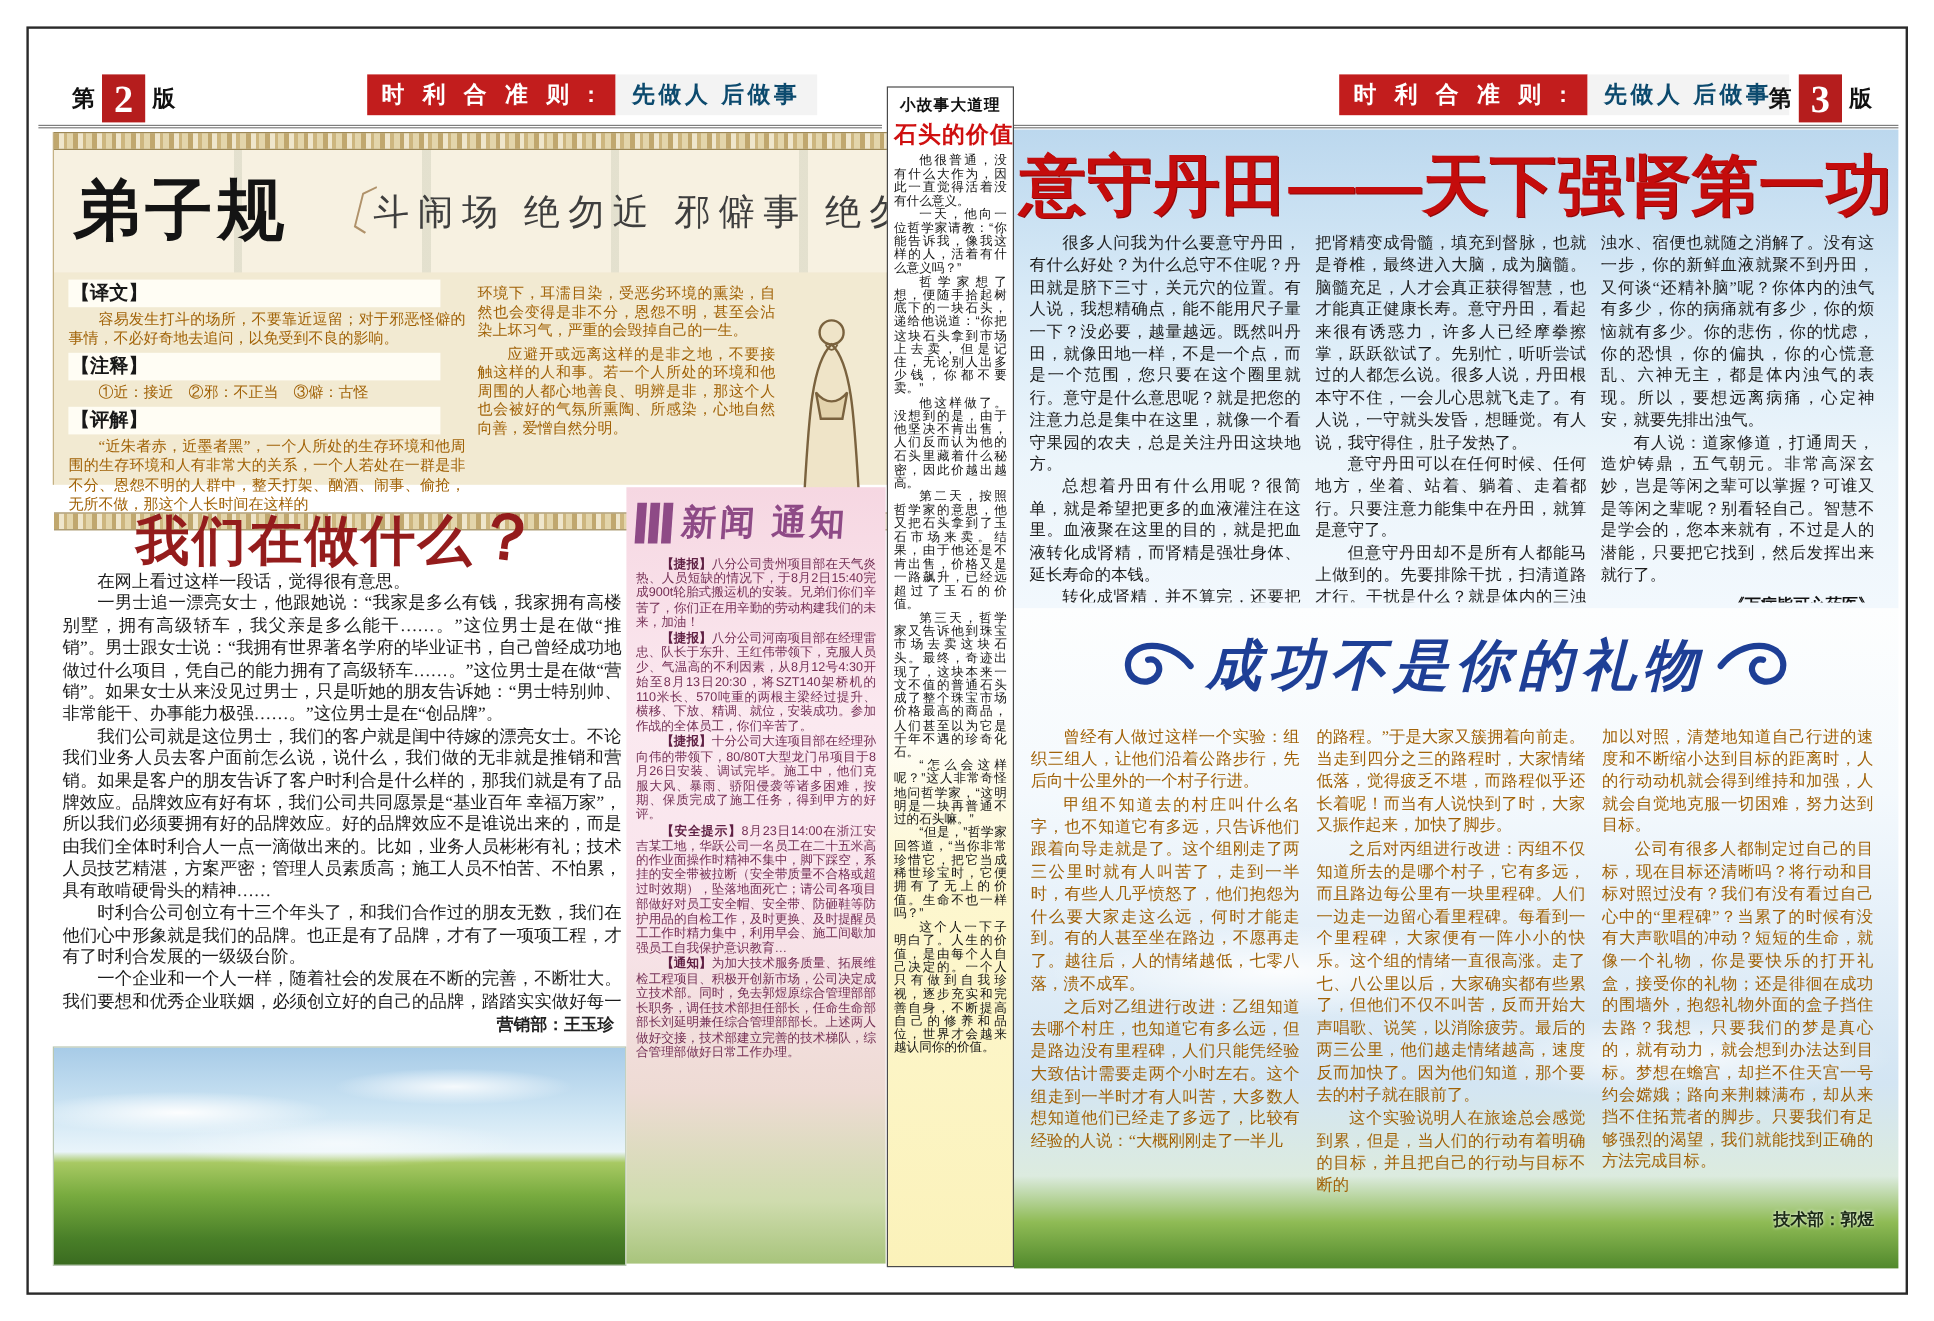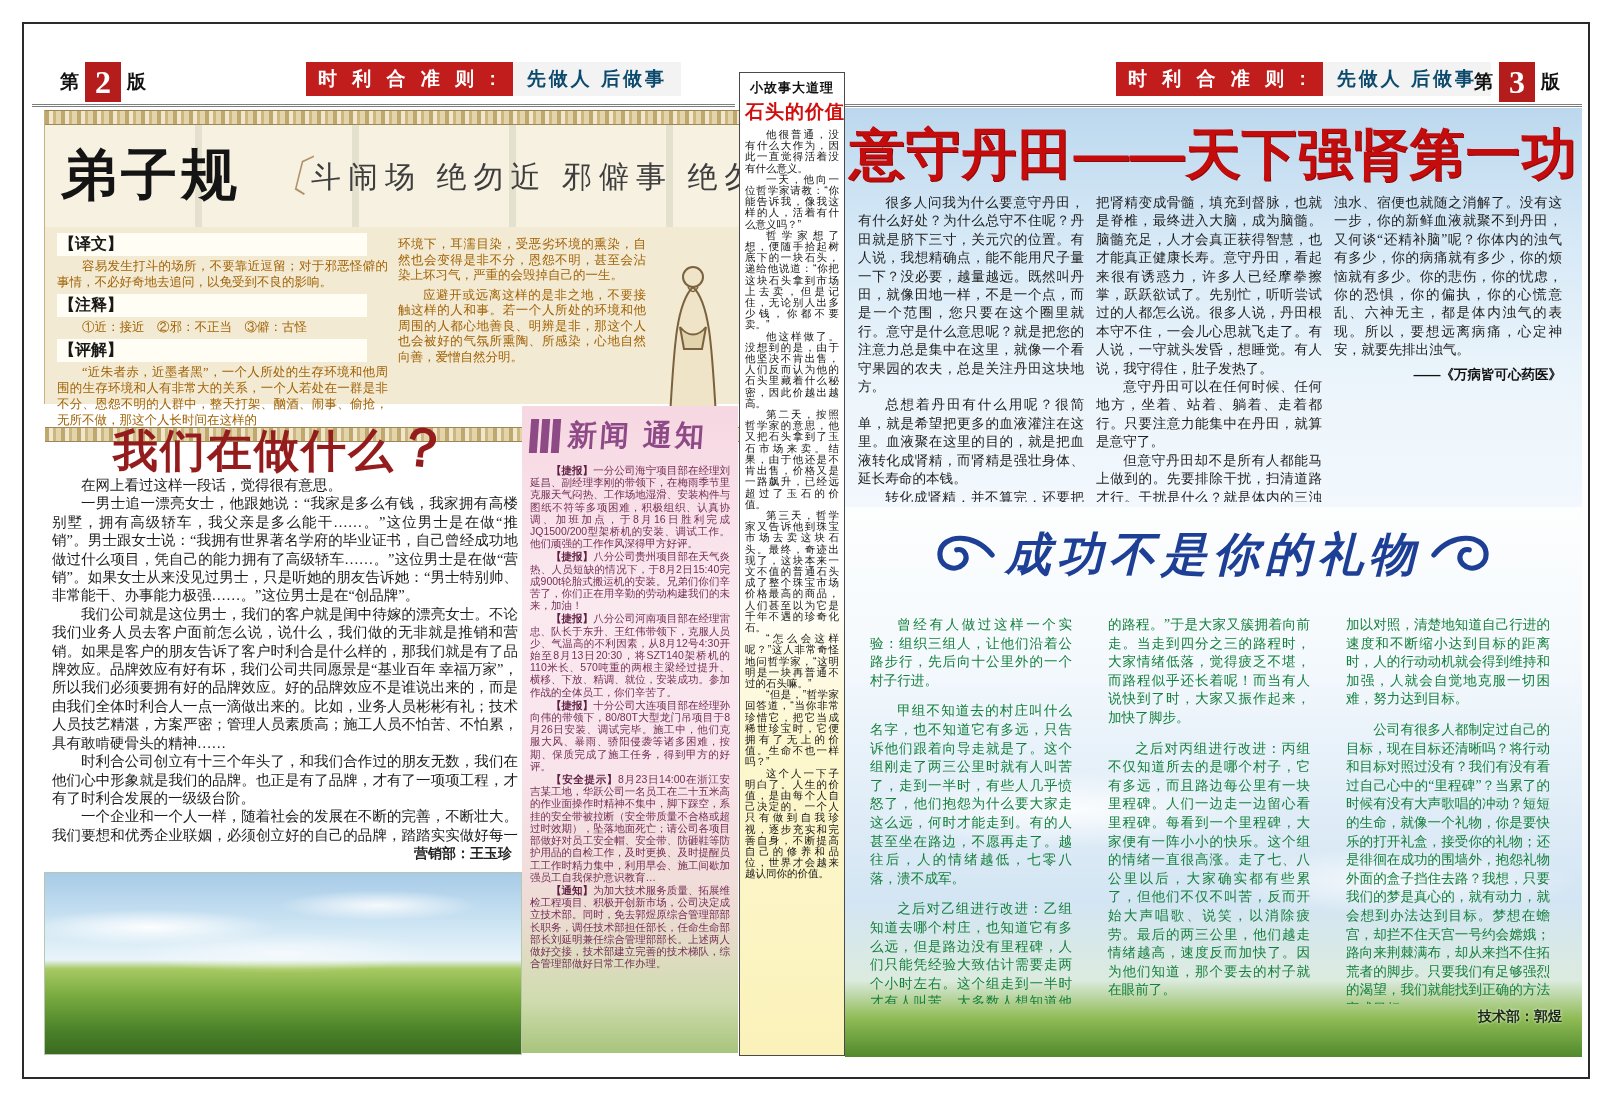--- a/index.html
+++ b/index.html
@@ -118,21 +118,21 @@
      background:
        radial-gradient(ellipse 40% 10% at 30% 55%, rgba(255,255,255,.9), rgba(255,255,255,0) 70%),
        radial-gradient(ellipse 35% 9% at 75% 68%, rgba(255,255,255,.8), rgba(255,255,255,0) 70%),
        linear-gradient(180deg,#fdfefe 0%,#f4f9fd 28%,#e2eef8 52%,#d3e5f3 72%,#dcebdf 86%,#8fbb55 93%,#51892c 100%); }
   .r2title { position:absolute; left:860px; top:512px; width:706px; height:86px;
              display:flex; align-items:center; justify-content:center; gap:10px; }
   .r2title span { font-size:46px; font-weight:900; font-style:italic; color:#1e3f96;
                   letter-spacing:6px; white-space:nowrap;
                   font-family:"Liberation Serif","DejaVu Serif",serif; }
   .rcol2 { position:absolute; top:604px; height:400px; overflow:hidden; }
-  .rcol2 p { margin:12px; font-size:13.6px; line-height:18.6px; color:#15803d; text-align:justify;
+  .rcol2 p { margin:1px; font-size:13.6px; line-height:18.6px; color:#a16207; text-align:justify;
              text-indent:2em; font-family:"Liberation Serif","DejaVu Serif",serif; }
   .rcol2 p.noind { text-indent:0; }
   #r2c1 { left:858px;  width:226px; }
   #r2c2 { left:1096px; width:226px; }
   #r2c3 { left:1334px; width:228px; }
   .r2sig { position:absolute; left:1334px; top:1008px; width:228px; text-align:right;
            font-size:14px; font-weight:bold; color:#1b2a16; text-shadow:0 0 3px #ffffff; }
 </style>
 </head>
 <body>
@@ -201,21 +201,20 @@
 
   <div class="news">
     <div class="news-title">
       <span class="bars">
           <i></i>
           <i></i>
           <i></i>
         </span>
       <span>新闻 通知</span>
     </div>
-    <p><b>【捷报】</b><span>一分公司海宁项目部在经理刘延昌、副经理李刚的带领下，在梅雨季节里克服天气闷热、工作场地湿滑、安装构件与图纸不符等多项困难，积极组织、认真协调、加班加点，于8月16日胜利完成JQ1500/200型架桥机的安装、调试工作。他们顽强的工作作风深得甲方好评。</span></p>
     <p><b>【捷报】</b><span>八分公司贵州项目部在天气炎热、人员短缺的情况下，于8月2日15:40完成900t轮胎式搬运机的安装。兄弟们你们辛苦了，你们正在用辛勤的劳动构建我们的未来，加油！</span></p>
     <p><b>【捷报】</b><span>八分公司河南项目部在经理雷忠、队长于东升、王红伟带领下，克服人员少、气温高的不利因素，从8月12号4:30开始至8月13日20:30，将SZT140架桥机的110米长、570吨重的两根主梁经过提升、横移、下放、精调、就位，安装成功。参加作战的全体员工，你们辛苦了。</span></p>
     <p><b>【捷报】</b><span>十分公司大连项目部在经理孙向伟的带领下，80/80T大型龙门吊项目于8月26日安装、调试完毕。施工中，他们克服大风、暴雨、骄阳侵袭等诸多困难，按期、保质完成了施工任务，得到甲方的好评。</span></p>
     <p><b>【安全提示】</b><span>8月23日14:00在浙江安吉某工地，华跃公司一名员工在二十五米高的作业面操作时精神不集中，脚下踩空，系挂的安全带被拉断（安全带质量不合格或超过时效期），坠落地面死亡；请公司各项目部做好对员工安全帽、安全带、防砸鞋等防护用品的自检工作，及时更换、及时提醒员工工作时精力集中，利用早会、施工间歇加强员工自我保护意识教育…</span></p>
     <p><b>【通知】</b><span>为加大技术服务质量、拓展维检工程项目、积极开创新市场，公司决定成立技术部。同时，免去郭煜原综合管理部部长职务，调任技术部担任部长，任命生命部部长刘延明兼任综合管理部部长。上述两人做好交接，技术部建立完善的技术梯队，综合管理部做好日常工作办理。</span></p>
   </div>
 
   <div class="story">
     <div class="story-kicker">小故事大道理</div>
     <div class="story-title">石头的价值</div>
@@ -249,20 +248,21 @@
     <p>总想着丹田有什么用呢？很简单，就是希望把更多的血液灌注在这里。血液聚在这里的目的，就是把血液转化成肾精，而肾精是强壮身体、延长寿命的本钱。</p>
     <p>转化成肾精，并不算完，还要把肾精储存起来，不让它轻意耗费出去。接着，</p>
   </div>
   <div class="rcol" id="r1c2">
     <p class="noind">把肾精变成骨髓，填充到督脉，也就是脊椎，最终进入大脑，成为脑髓。脑髓充足，人才会真正获得智慧，也才能真正健康长寿。意守丹田，看起来很有诱惑力，许多人已经摩拳擦掌，跃跃欲试了。先别忙，听听尝试过的人都怎么说。很多人说，丹田根本守不住，一会儿心思就飞走了。有人说，一守就头发昏，想睡觉。有人说，我守得住，肚子发热了。</p>
     <p>意守丹田可以在任何时候、任何地方，坐着、站着、躺着、走着都行。只要注意力能集中在丹田，就算是意守了。</p>
     <p>但意守丹田却不是所有人都能马上做到的。先要排除干扰，扫清道路才行。干扰是什么？就是体内的三浊—浊气、浊水、宿便，但根源还是浊气。浊气一消，</p>
   </div>
   <div class="rcol" id="r1c3">
     <p class="noind">浊水、宿便也就随之消解了。没有这一步，你的新鲜血液就聚不到丹田，又何谈“还精补脑”呢？你体内的浊气有多少，你的病痛就有多少，你的烦恼就有多少。你的悲伤，你的忧虑，你的恐惧，你的偏执，你的心慌意乱、六神无主，都是体内浊气的表现。所以，要想远离病痛，心定神安，就要先排出浊气。</p>
+    <p>有人说：道家修道，打通周天，造炉铸鼎，五气朝元。非常高深玄妙，岂是等闲之辈可以掌握？可谁又是等闲之辈呢？别看轻自己。智慧不是学会的，您本来就有，不过是人的潜能，只要把它找到，然后发挥出来就行了。</p>
     <div class="byline">——《万病皆可心药医》</div>
   </div>
 
   <div class="bottombg"></div>
   <div class="r2title">
     <svg width="64" height="52" viewBox="0 0 60 50">
       <path d="M58 25 C40 2 10 6 8 22 C6 36 22 42 30 34 C36 28 32 18 24 20" fill="none" stroke="#1e3f96" stroke-width="5" stroke-linecap="round"></path>
     </svg>
     <span>成功不是你的礼物</span>
     <svg width="64" height="52" viewBox="0 0 60 50" style="transform:scaleX(-1)">

